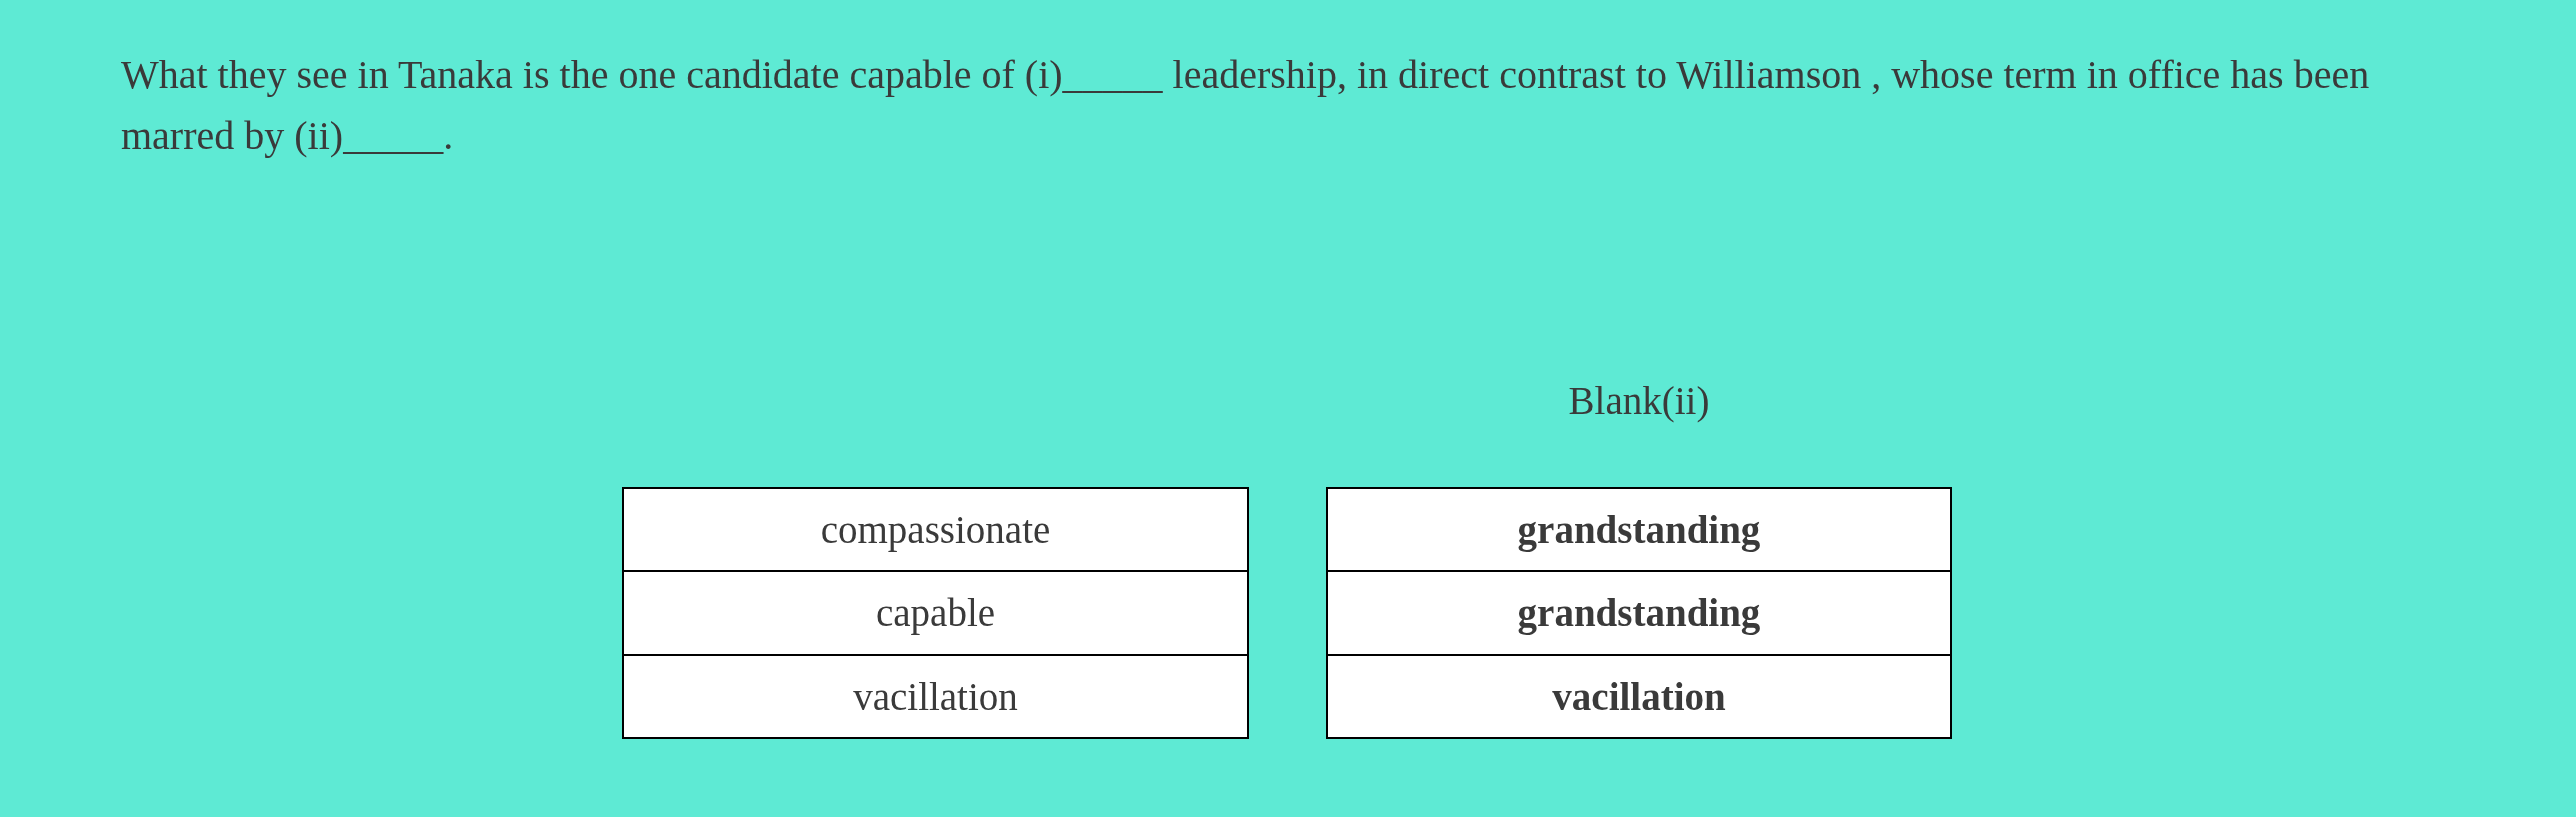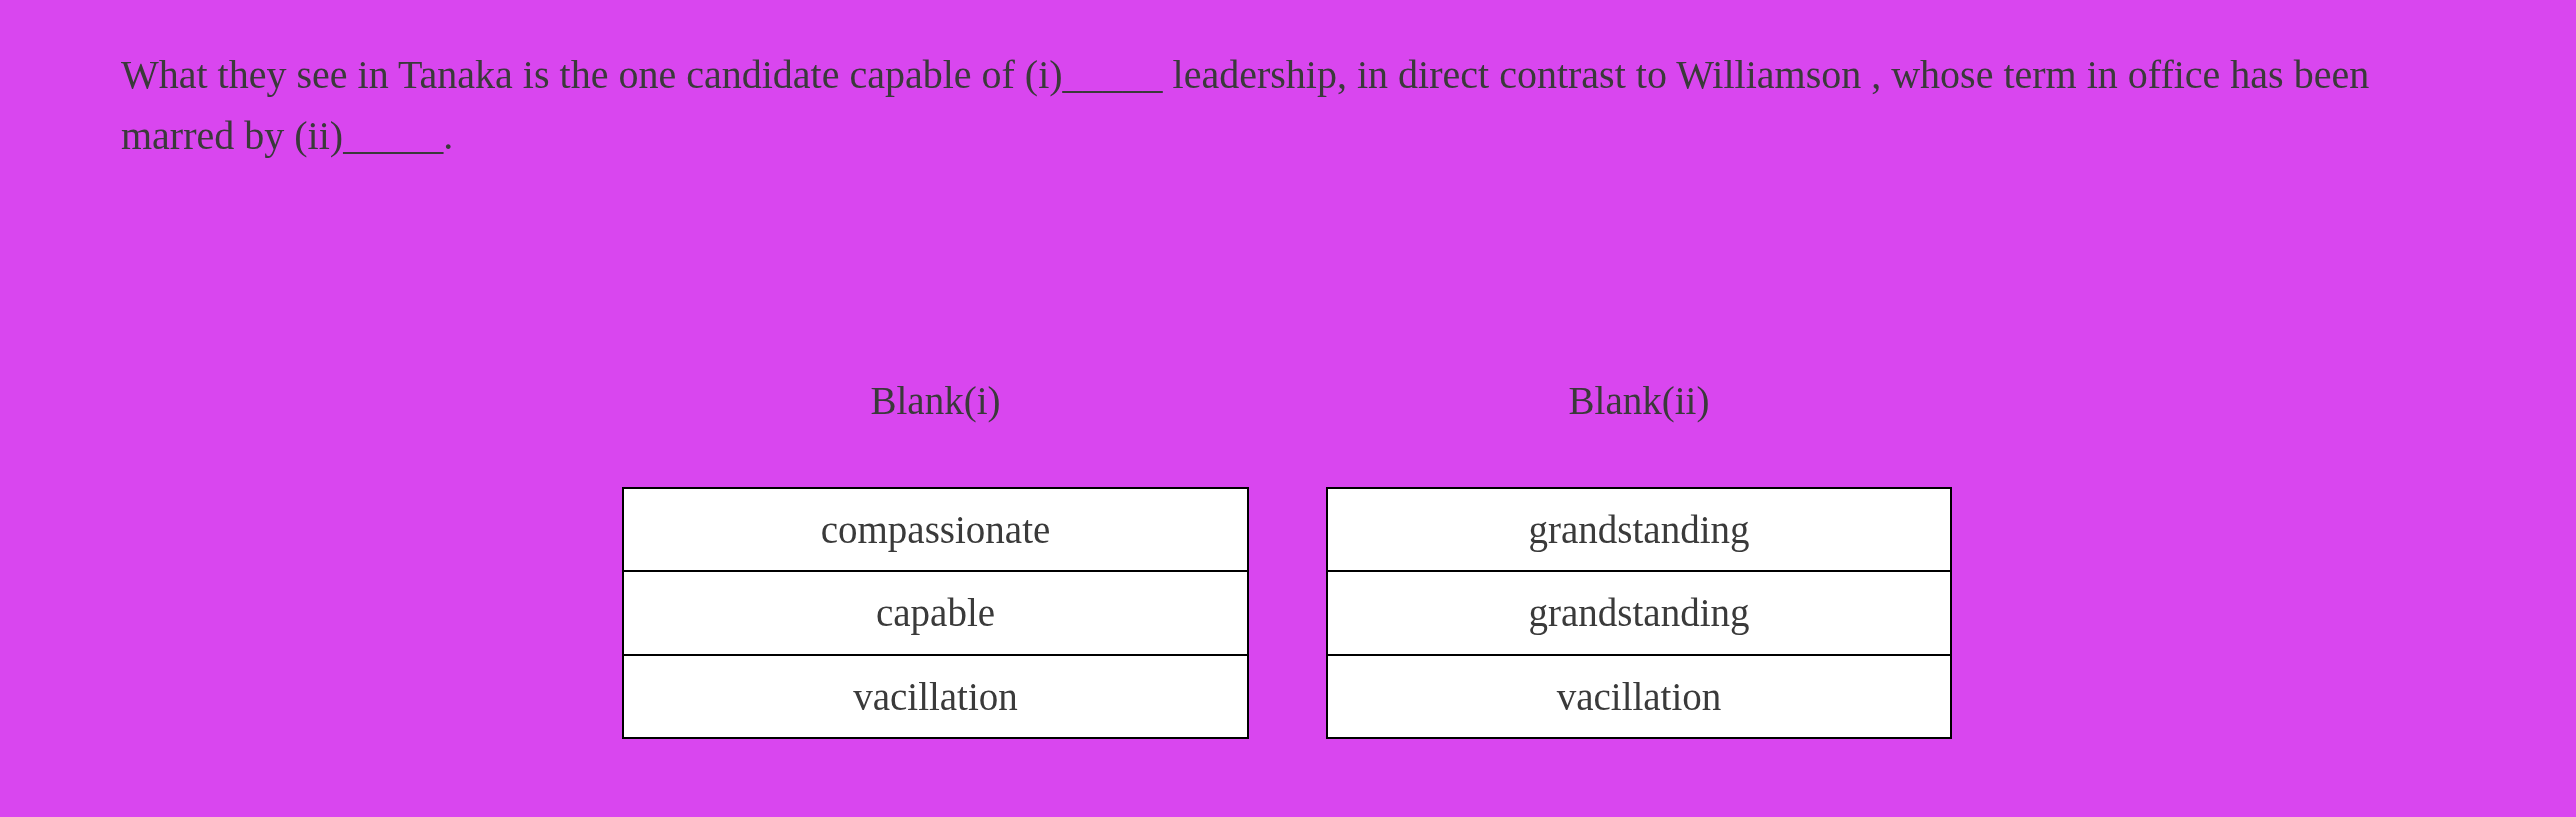--- a/index.html
+++ b/index.html
@@ -1,21 +1,21 @@
 <!DOCTYPE html>
 <html style="font-size:13px"><head>
 <meta charset="utf-8">
 <style>
   * { margin: 0; padding: 0; box-sizing: border-box; }
   html, body { background: #ffffff; }
   .page {
     position: relative;
     width: 2576px;
     height: 817px;
-    background: #d946ef;
+    background: #5eead4;
     overflow: hidden;
     font-family: "Liberation Serif", "DejaVu Serif", serif;
     color: #3a3a3a;
   }
   .question {
     position: absolute;
     left: 121px;
     top: 44px;
     width: 2346px;
     font-size: 40px;
@@ -37,41 +37,40 @@
   .options-table {
     position: absolute;
     top: 487px;
     height: 252px;
     border: 2.4px solid #000000;
     background: #ffffff;
     display: flex;
     flex-direction: column;
   }
   .options-table.first  { left: 622px;  width: 627px; }
-  .options-table.second { left: 1326px; width: 626px; }
+  .options-table.second { left: 1326px; width: 626px; font-weight: bold; }
   .option-cell {
     flex: 1 1 0;
     display: flex;
     align-items: center;
     justify-content: center;
     font-size: 39px;
     color: #3a3a3a;
     background: #ffffff;
     cursor: pointer;
   }
   .option-cell + .option-cell { border-top: 2.4px solid #000000; }
 </style>
 </head>
 <body>
 
 <div class="page">
 
   <div class="question"><span>What they see in Tanaka is the one candidate capable of (i)</span><span>_____</span><span> leadership, in direct contrast to Williamson , whose term in office has been marred by (ii)</span><span>_____</span><span>.</span></div>
 
-  <div class="col-header first">Blank(i)</div>
 
   <div class="col-header second">Blank(ii)</div>
 
   <div class="options-table first">
     <div class="option-cell">compassionate</div>
     <div class="option-cell">capable</div>
     <div class="option-cell">vacillation</div>
   </div>
 
   <div class="options-table second">

